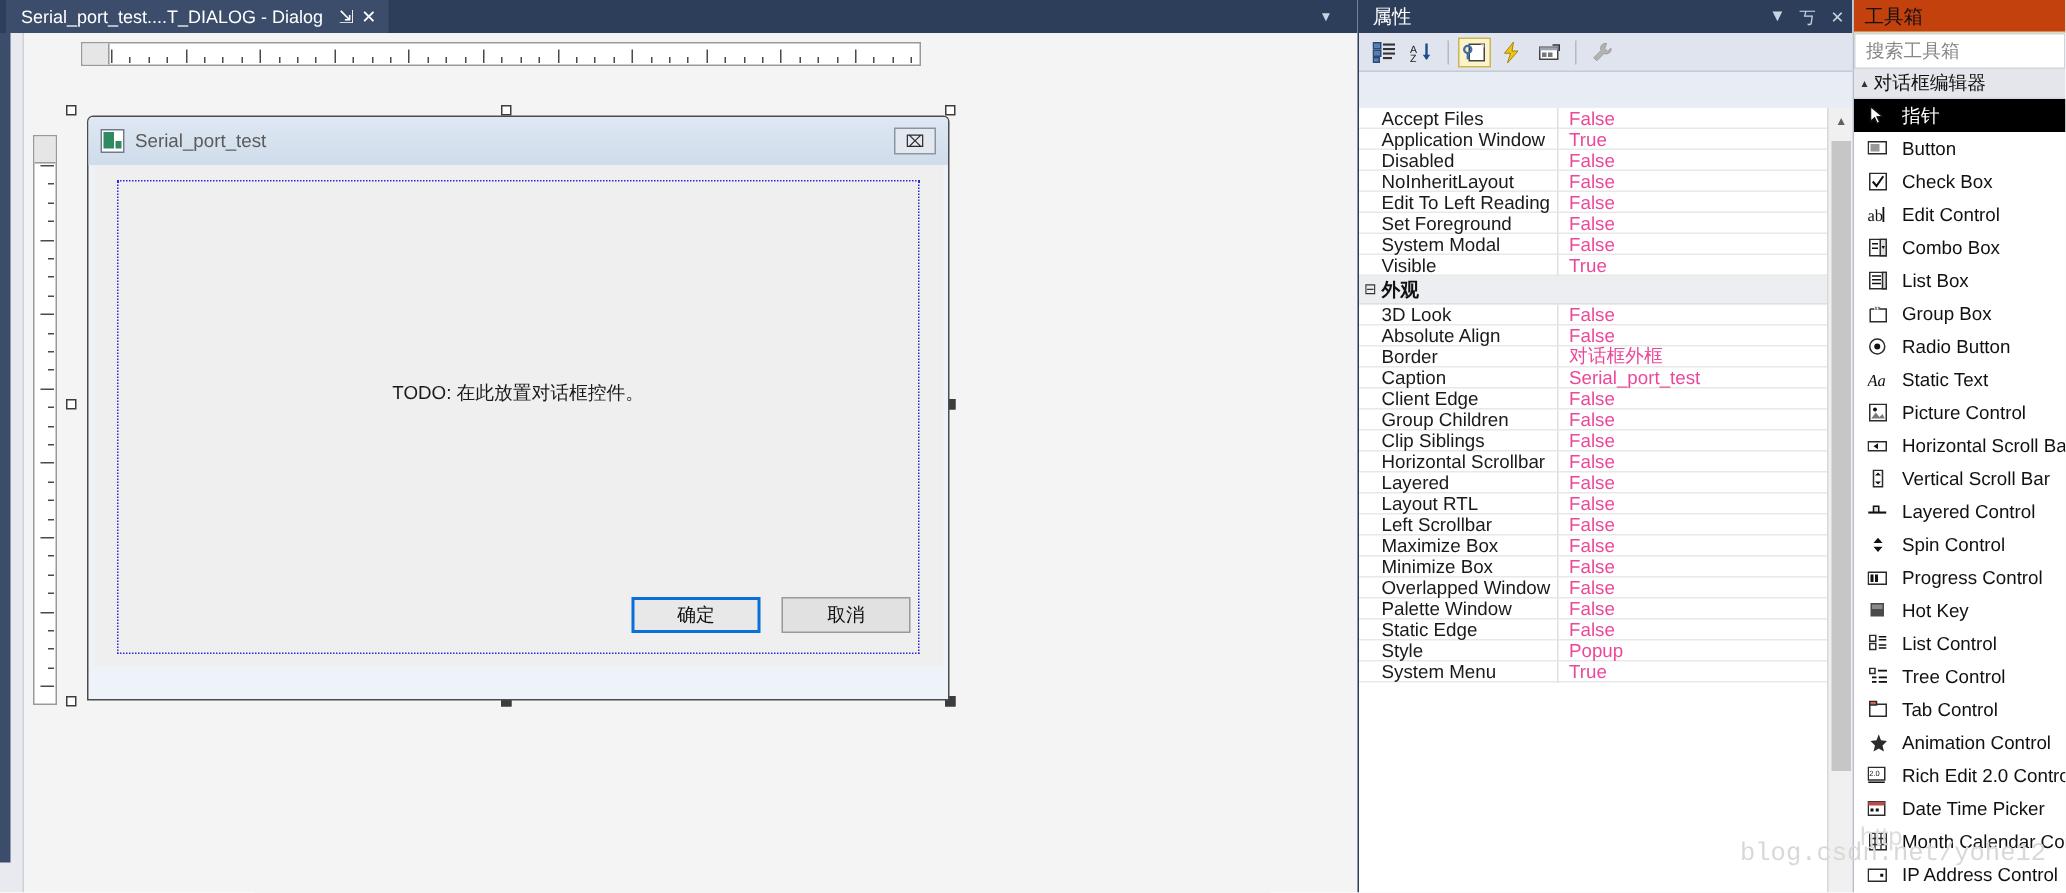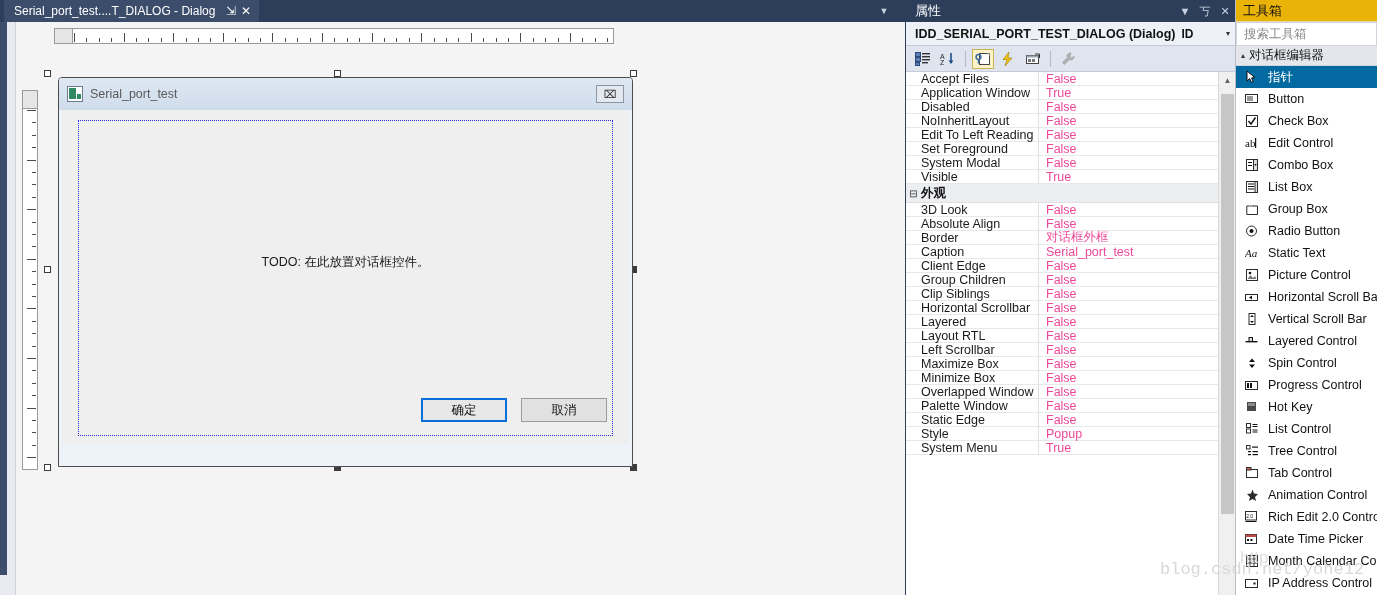--- a/index.html
+++ b/index.html
@@ -302,21 +302,21 @@
 
   
   .toolbox {
     position: absolute; left: 1235px; top: 0;
     width: 142px; height: 595px;
     background: #ffffff;
     border-left: 1px solid #b9bec9;
   }
   .tbx-header {
     height: 22px;
-    background: #eab308;
+    background: #c2410c;
     display: flex; align-items: center;
     padding-left: 7px;
     font-size: 13px; color: #111111;
     border-bottom: 1px solid #e3d9a8;
   }
   .tbx-search {
     height: 24px;
     background: #ffffff;
     display: flex; align-items: center;
     padding-left: 7px;
@@ -333,21 +333,21 @@
     border-bottom: 1px solid #d2d6de;
   }
   .tbx-group .tri { font-size: 8px; margin-right: 4px; color: #333; }
   .tbx-item {
     height: 22px;
     display: flex; align-items: center;
     padding-left: 6px;
     font-size: 12.5px; color: #111111;
     white-space: nowrap; overflow: hidden;
   }
-  .tbx-item.selected { background: #0369a1; color: #ffffff; }
+  .tbx-item.selected { background: #000000; color: #ffffff; }
   .tbx-ico {
     width: 20px; height: 16px;
     margin-right: 6px;
     display: flex; align-items: center; justify-content: center;
     flex: 0 0 20px;
   }
   .watermark {
     position: absolute; left: 1160px; top: 560px;
     font-size: 17px; color: #d8d8d8;
     white-space: nowrap;
@@ -498,25 +498,20 @@
 
   <div class="props">
     <div class="props-header">
       <span>属性</span>
       <span class="spacer"></span>
       <span class="props-hdr-btn">▼</span>
       <span class="props-hdr-btn">丂</span>
       <span class="props-hdr-btn">✕</span>
     </div>
 
-    <div class="props-object">
-      <span class="name">IDD_SERIAL_PORT_TEST_DIALOG (Dialog)</span>
-      <span class="sel">ID</span>
-      <span class="caret">▾</span>
-    </div>
 
     <div class="props-toolbar">
       <div class="tb-btn">
         <svg width="16" height="14" viewBox="0 0 16 14">
           <rect x="0.5" y="0.5" width="5" height="4" fill="#5b7fb5" stroke="#2b4a78"></rect>
           <rect x="0.5" y="5.5" width="5" height="4" fill="#5b7fb5" stroke="#2b4a78"></rect>
           <rect x="0.5" y="10.5" width="4" height="3" fill="#5b7fb5" stroke="#2b4a78"></rect>
           <rect x="7" y="1" width="8" height="1.4" fill="#333"></rect>
           <rect x="7" y="4" width="8" height="1.4" fill="#333"></rect>
           <rect x="7" y="7" width="8" height="1.4" fill="#333"></rect>

